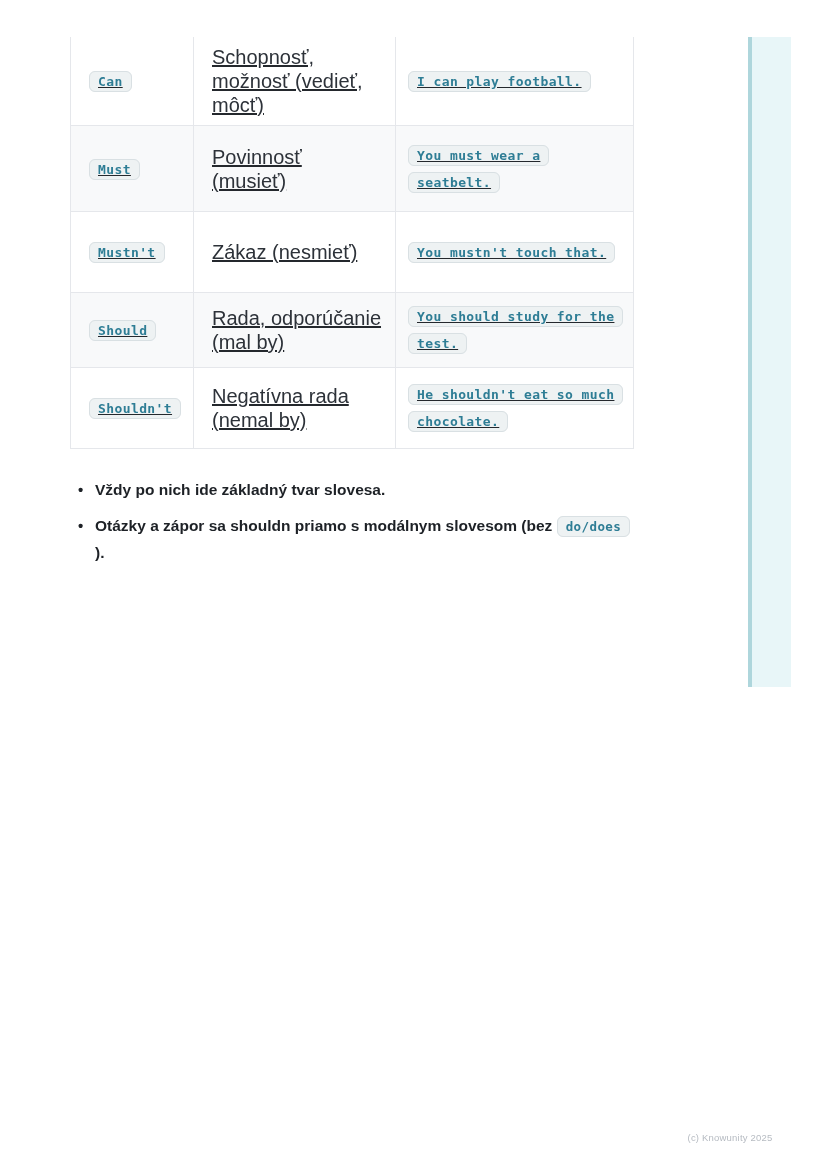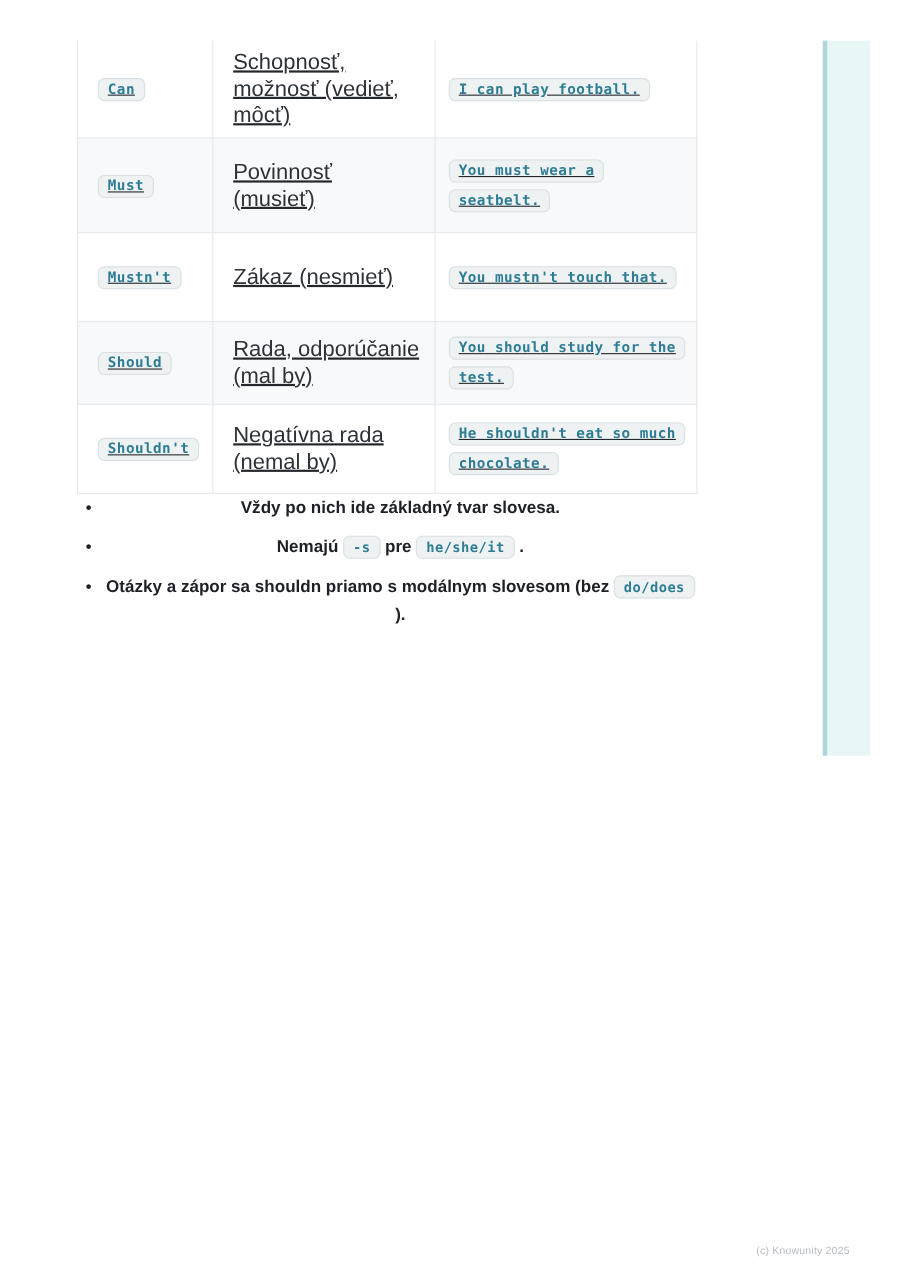--- a/index.html
+++ b/index.html
@@ -60,22 +60,22 @@
     color: var(--accent-teal);
     background: var(--chip-bg);
     border: 1px solid var(--chip-border);
     border-radius: 6px;
     padding: 2px 8px;
     -webkit-box-decoration-break: clone;
     box-decoration-break: clone;
   }
   ul.notes {
     list-style: none;
+    margin-top: 28px;
     padding-left: 8px;
-    text-align: center;
   }
   ul.notes li {
     position: relative;
     padding-left: 17px;
     margin-bottom: 10px;
     font-size: 15.5px;
     font-weight: 700;
     line-height: 26px;
     color: #1d2126;
   }
@@ -135,20 +135,19 @@
         </tr>
         <tr>
           <td class="col-verb"><code class="chip">Shouldn't</code></td>
           <td class="col-meaning">Negatívna rada (nemal by)</td>
           <td class="col-example"><code class="chip">He shouldn't eat so much chocolate.</code></td>
         </tr>
       </tbody>
   </table>
   <ul class="notes" id="notes-list">
       <li><span>Vždy po nich ide základný tvar slovesa.</span></li>
-      <li><span>Nemajú </span><code class="chip">-s</code><span> pre </span><code class="chip">he/she/it</code><span> .</span></li>
       <li><span>Otázky a zápor sa shouldn priamo s modálnym slovesom (bez </span><code class="chip">do/does</code><span> ).</span></li>
     </ul>
 </div>
 
 <div class="side-bar"></div>
 
 <div class="footer">(c) Knowunity 2025</div>
 
 </body></html>

